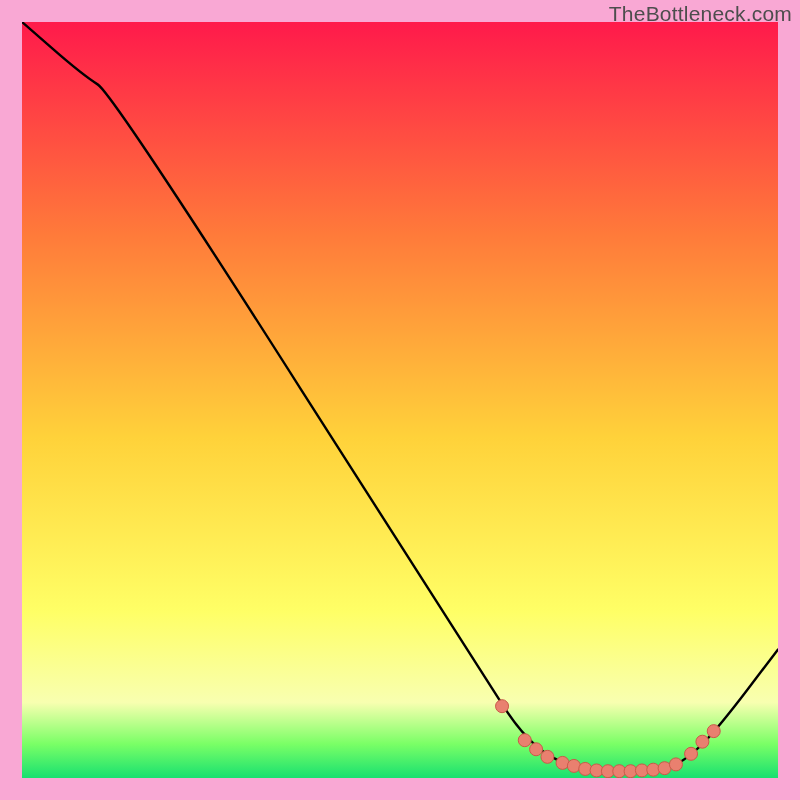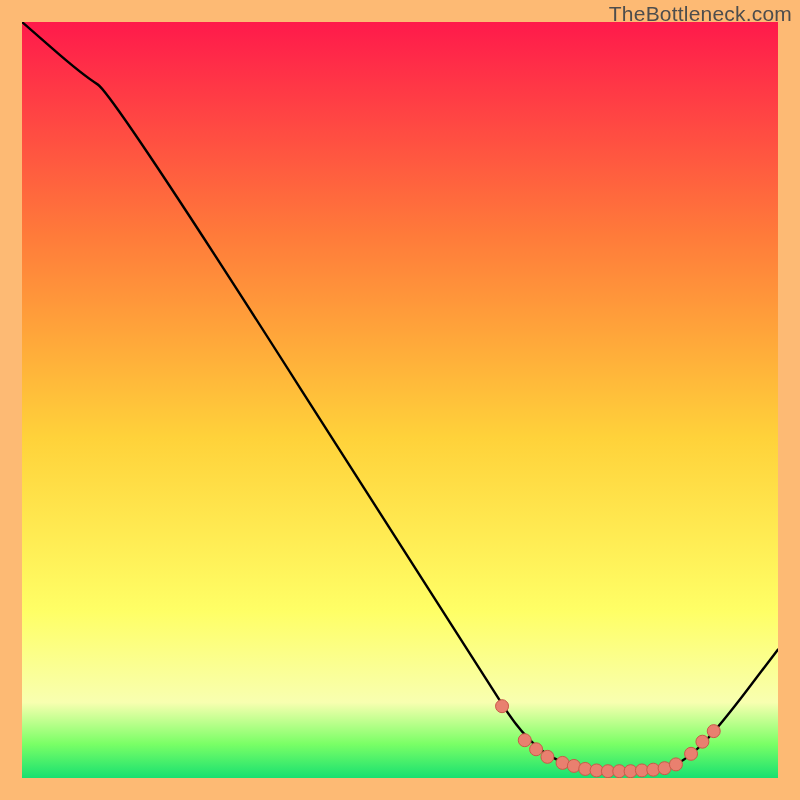--- a/index.html
+++ b/index.html
@@ -8,21 +8,21 @@
     width: 800px;
     height: 800px;
     background: #000;
     overflow: hidden;
     font-family: Arial, Helvetica, sans-serif;
   }
   .stage {
     position: relative;
     width: 800px;
     height: 800px;
-    background: #fdba74;
+    background: #f9a8d4;
   }
   .plot {
     position: absolute;
     left: 22px;
     top: 22px;
     width: 756px;
     height: 756px;
   }
   .watermark {
     position: absolute;

